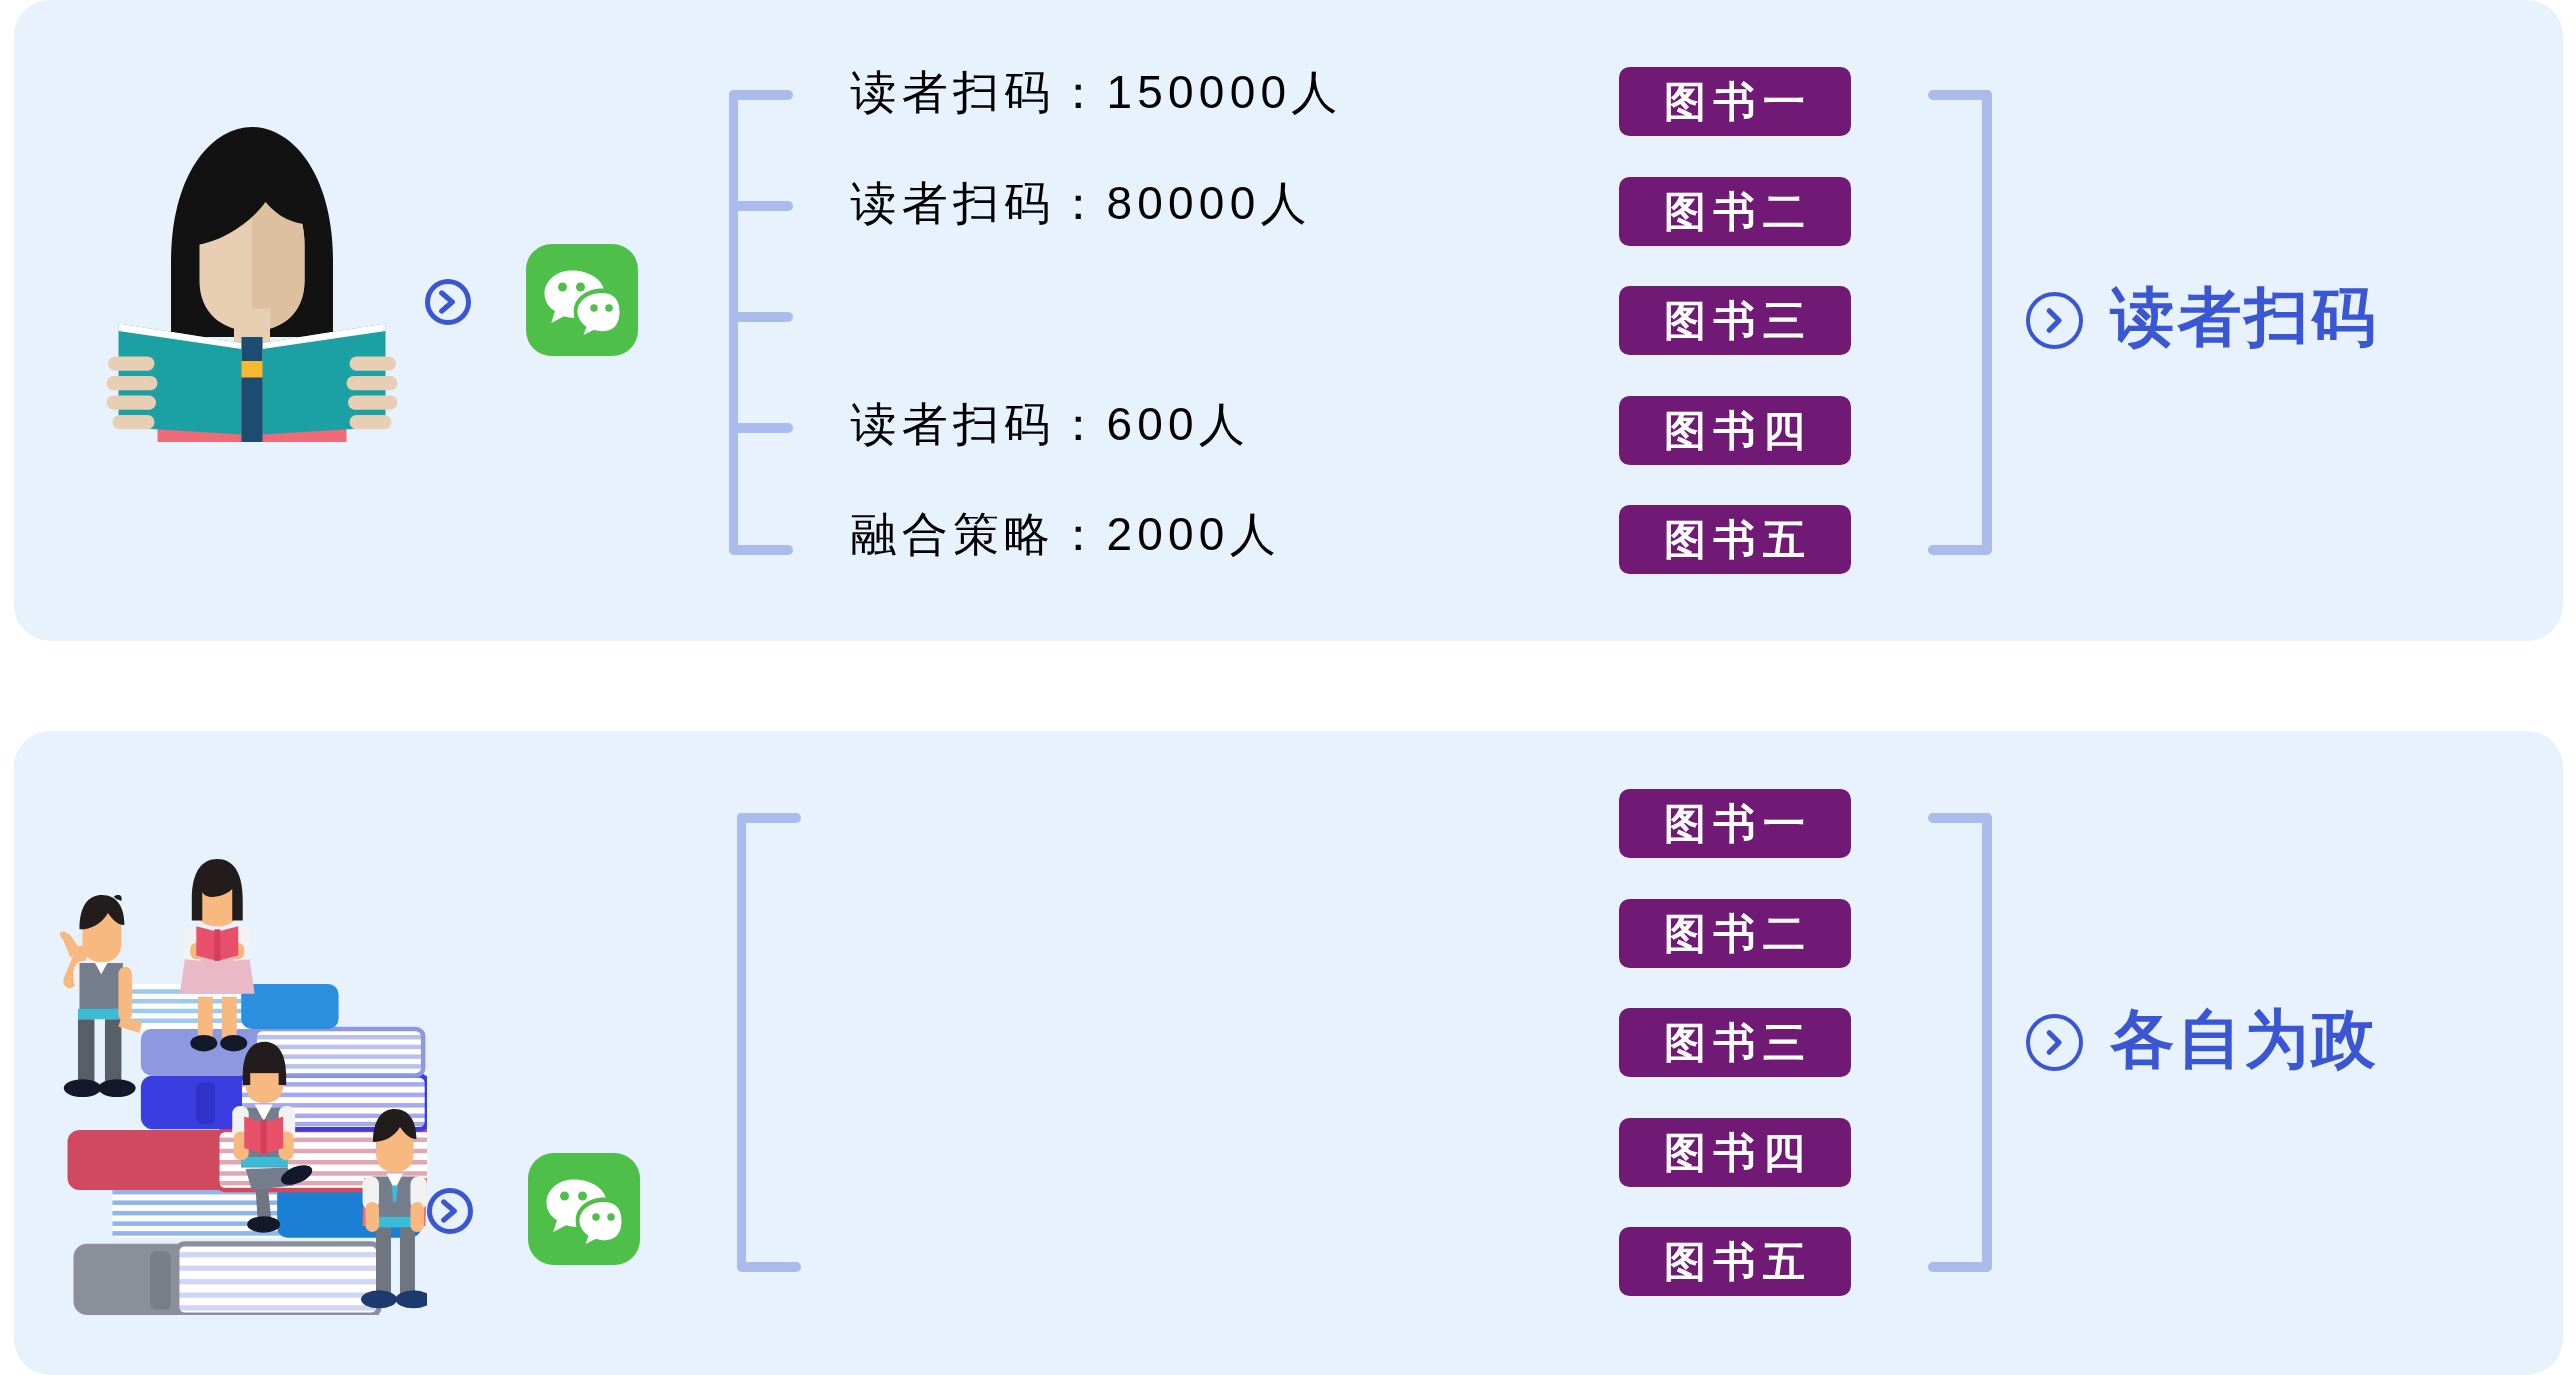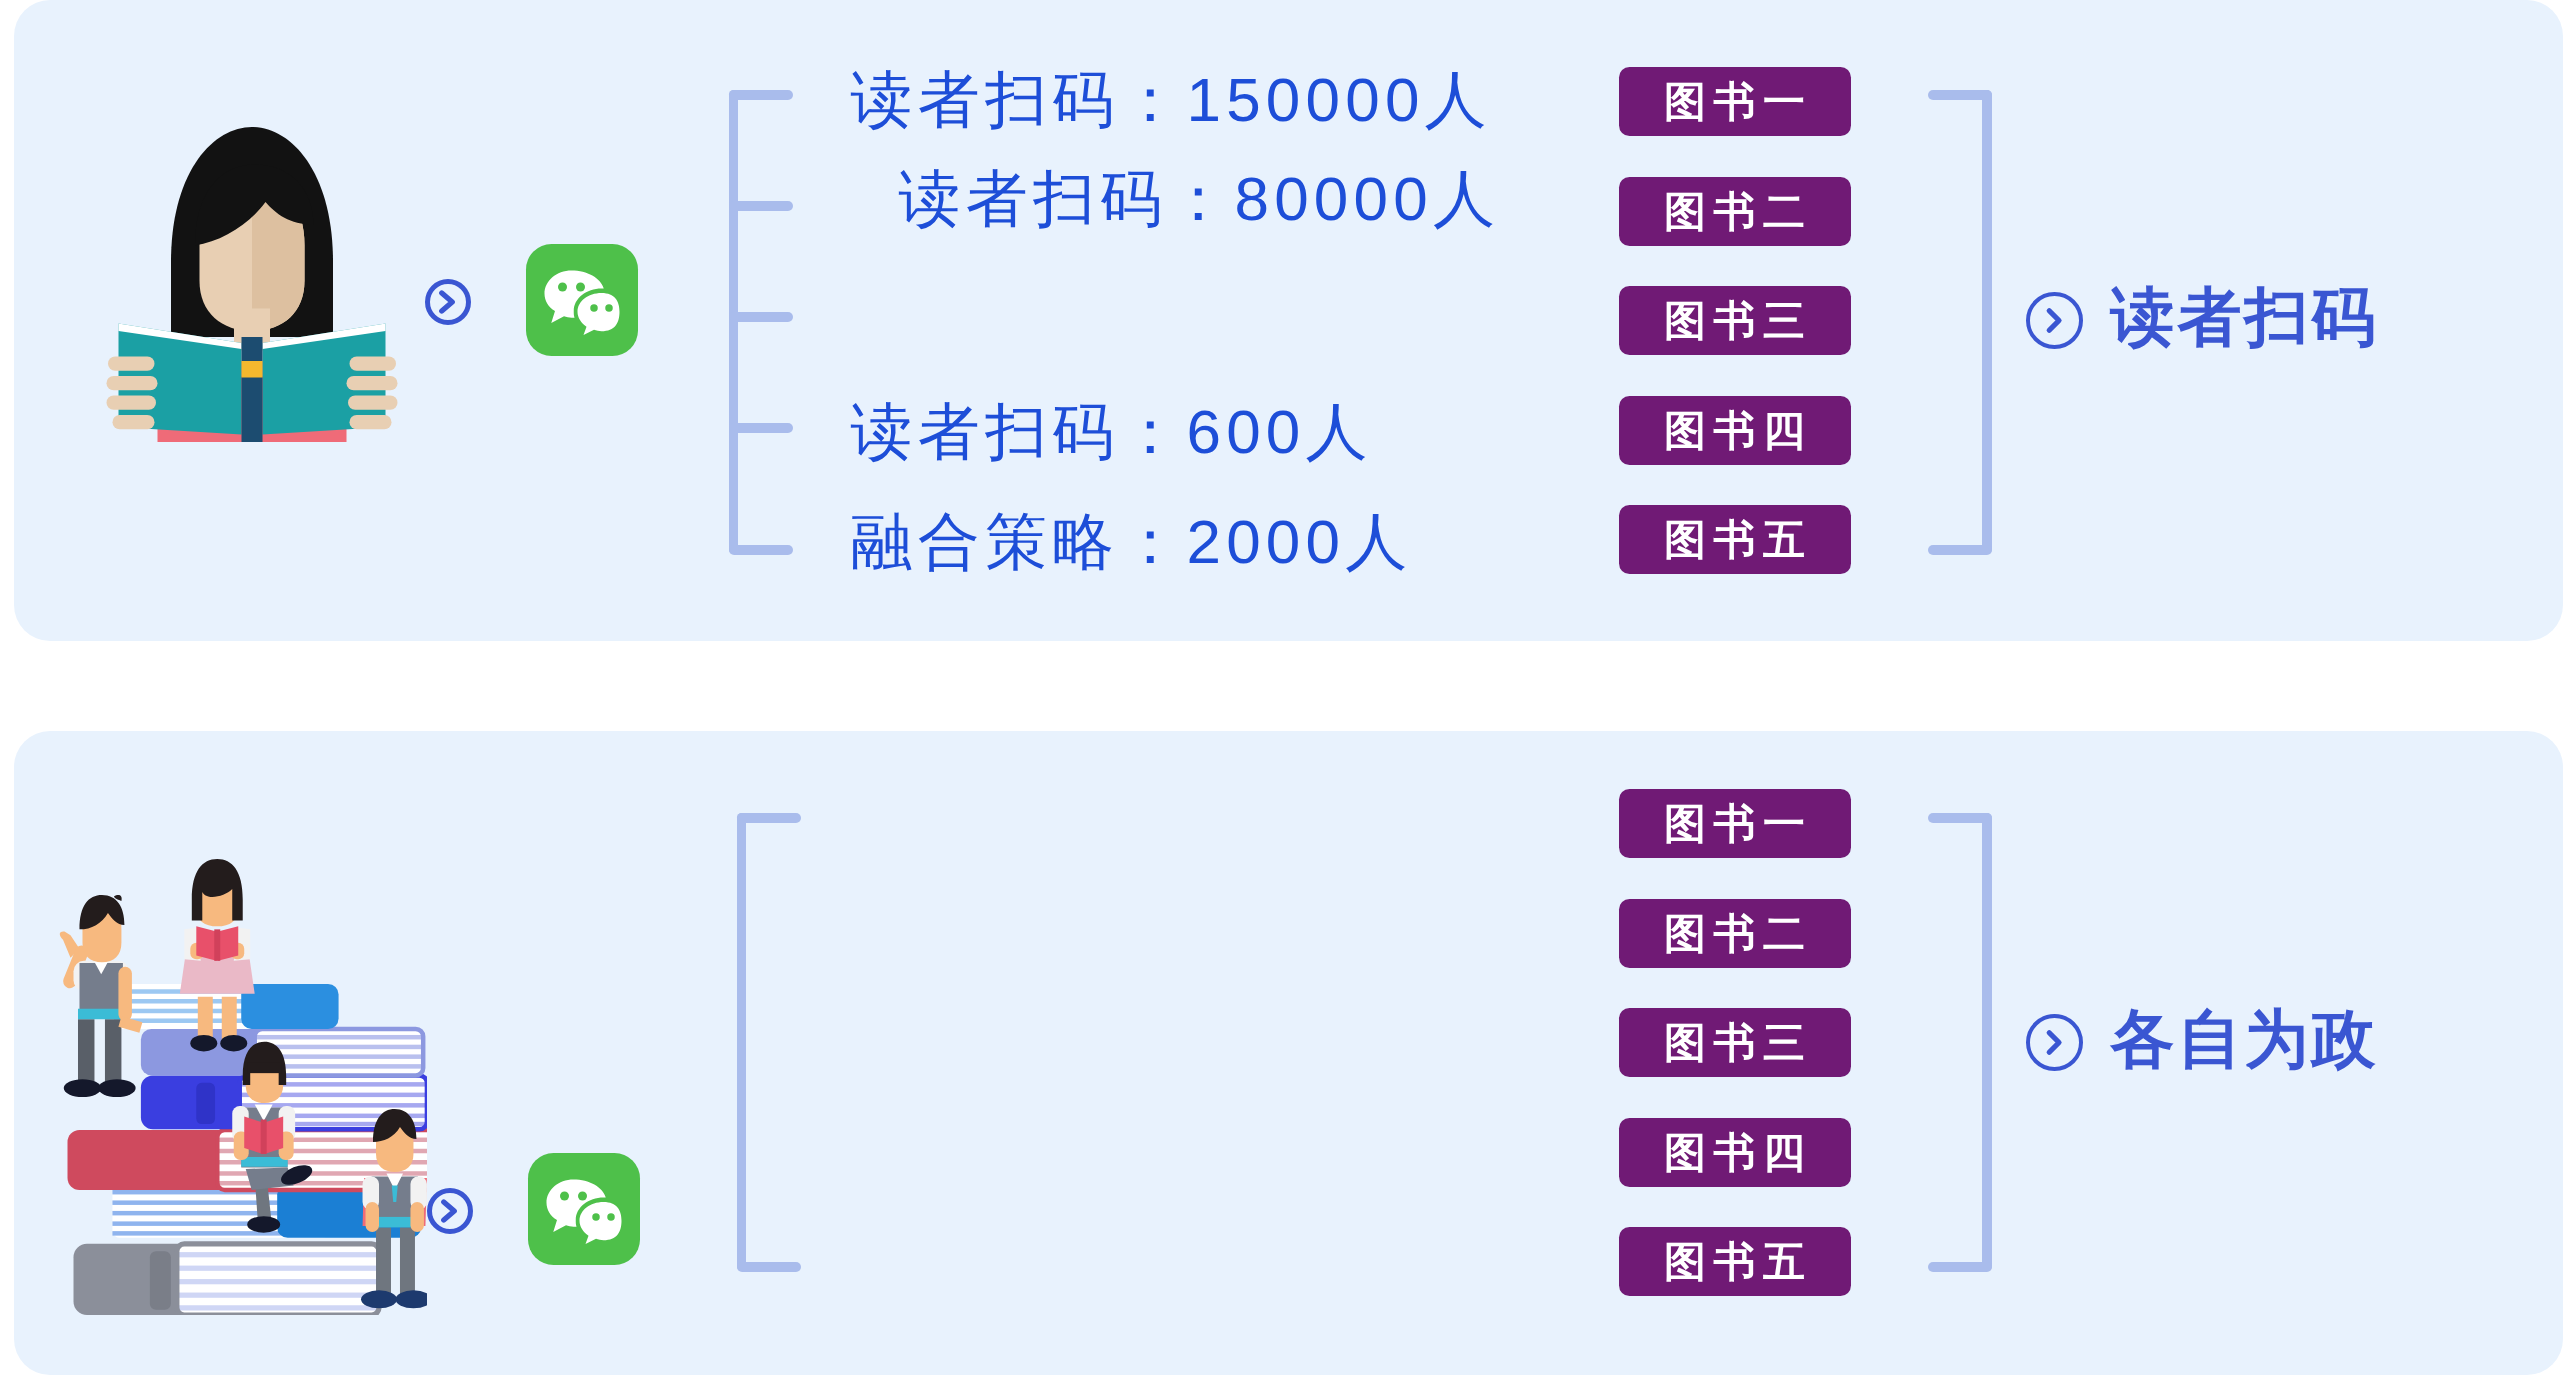--- a/index.html
+++ b/index.html
@@ -37,22 +37,22 @@
 
   
   .wechat{
     width:112px;height:112px;border-radius:25.5px;background:#4ec04a;
     display:flex;align-items:center;justify-content:center;
   }
   .wechat svg{display:block;}
 
   
   .stat{
-    color:#1d4ed8;
-    font-size:62px;font-weight:500;letter-spacing:5.2px;
+    color:#000000;
+    font-size:46px;font-weight:500;letter-spacing:5.2px;
     white-space:nowrap;line-height:1;
   }
 
   
   .chip{
     width:232px;height:69px;border-radius:10.5px;background:#701a75;
     display:flex;align-items:center;justify-content:center;
     color:#ffffff;font-size:42px;font-weight:700;letter-spacing:7.5px;
     text-indent:7.5px;box-sizing:border-box;
   }
@@ -137,21 +137,21 @@
     <div class="abs" style="left:715px;top:90px;width:90px;height:464px;">
       <div class="brk-line brk-v" style="left:0px;top:0px;height:464px;"></div>
       <div class="brk-line brk-h" style="left:0px;top:0px;width:64px;"></div>
       <div class="brk-line brk-h" style="left:0px;top:111px;width:64px;"></div>
       <div class="brk-line brk-h" style="left:0px;top:222px;width:64px;"></div>
       <div class="brk-line brk-h" style="left:0px;top:333px;width:64px;"></div>
       <div class="brk-line brk-h" style="left:0px;top:455px;width:64px;"></div>
     </div>
 
     <div class="abs stat" style="left:837px;top:69px;">读者扫码：150000人</div>
-    <div class="abs stat" style="left:837px;top:168px;margin-left:48px;">读者扫码：80000人</div>
+    <div class="abs stat" style="left:837px;top:180px;">读者扫码：80000人</div>
     <div class="abs stat" style="left:837px;top:401px;">读者扫码：600人</div>
     <div class="abs stat" style="left:837px;top:511px;">融合策略：2000人</div>
 
     <div class="abs chip" style="left:1605px;top:67px;">图书一</div>
     <div class="abs chip" style="left:1605px;top:177px;">图书二</div>
     <div class="abs chip" style="left:1605px;top:286px;">图书三</div>
     <div class="abs chip" style="left:1605px;top:396px;">图书四</div>
     <div class="abs chip" style="left:1605px;top:505px;">图书五</div>
 
     <div class="abs" style="left:1888px;top:90px;width:90px;height:464px;">

